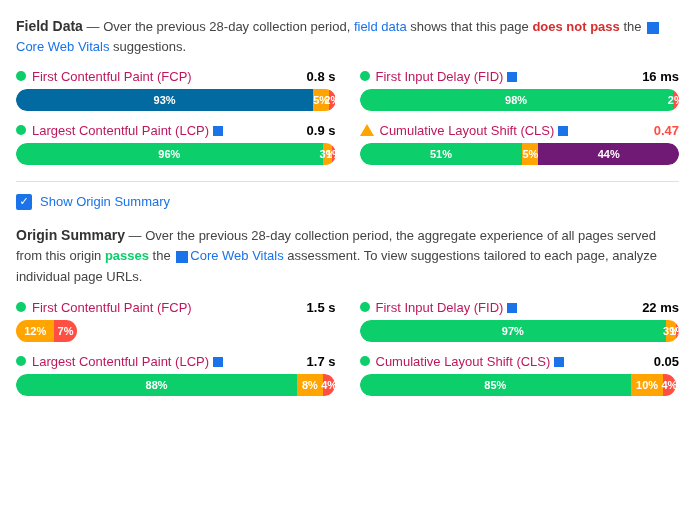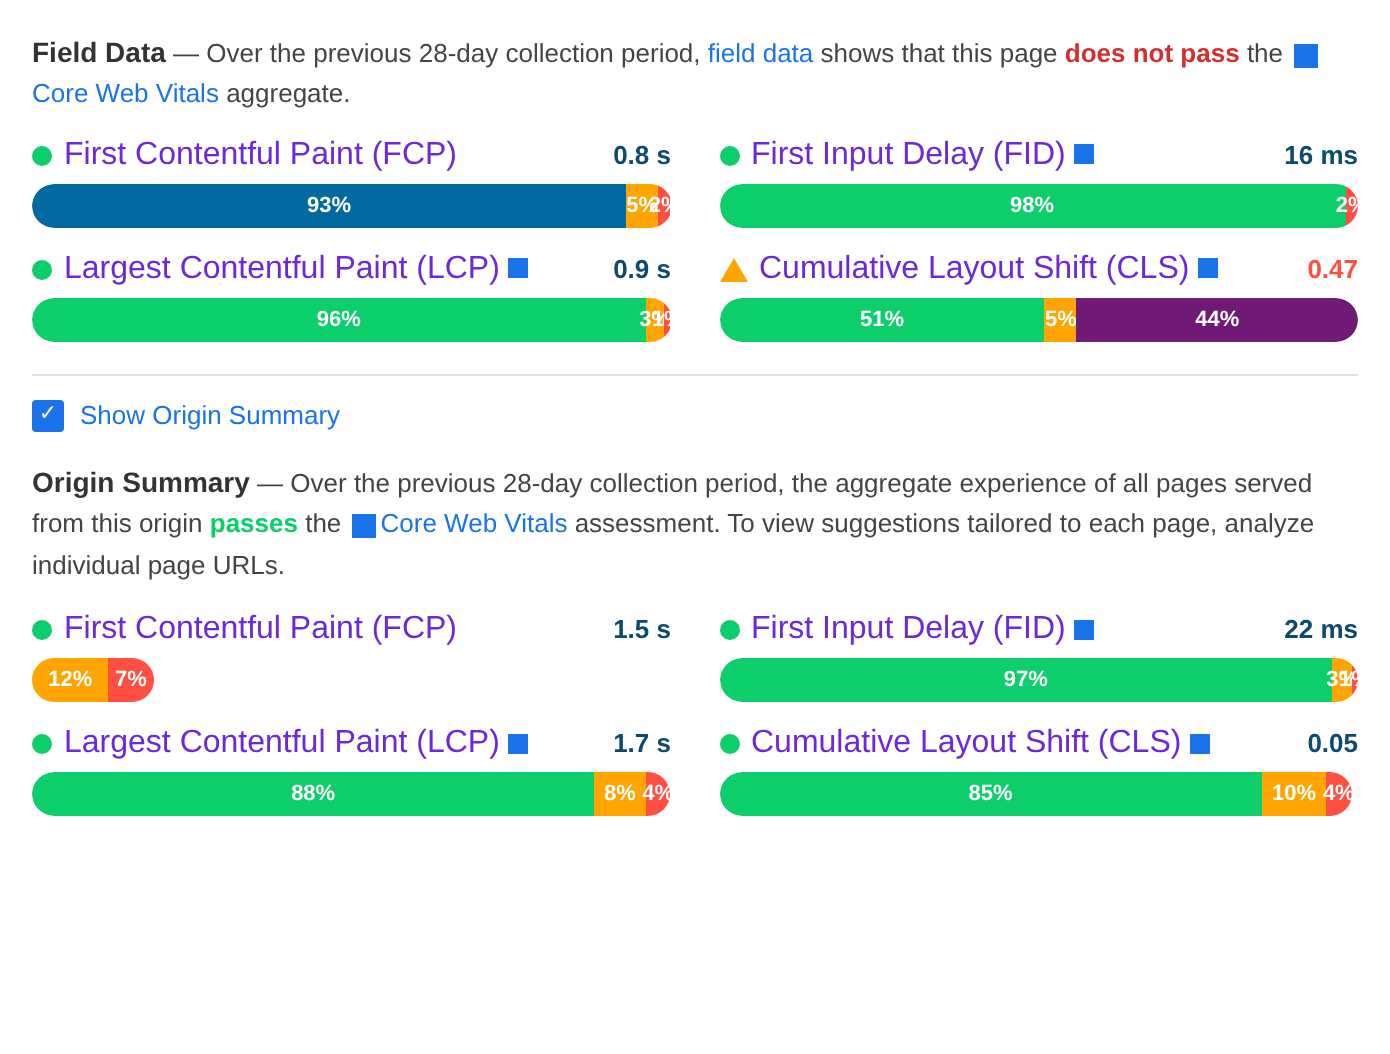--- a/index.html
+++ b/index.html
@@ -60,33 +60,33 @@
       flex-shrink: 0;
     }
     .dot-orange {
       width: 0; height: 0;
       border-left: 7px solid transparent;
       border-right: 7px solid transparent;
       border-bottom: 12px solid #ffa400;
       flex-shrink: 0;
     }
     .metric-name {
-      font-size: 16px;
-      color: #6d28d9;
+      font-size: 13px;
+      color: #be185d;
     }
     .flag-icon {
       display: inline-block;
       width: 10px; height: 10px;
       background: #1a73e8;
       vertical-align: middle;
     }
     .metric-value {
       font-size: 13px;
       font-weight: bold;
-      color: #0c4a6e;
+      color: #000000;
     }
     .metric-value.red { color: #ff4e42; }
     .bar-track {
       height: 22px;
       border-radius: 11px;
       display: flex;
       overflow: hidden;
       width: 100%;
     }
     .bar-seg {
@@ -134,21 +134,21 @@
     }
     .passes-text { color: #0cce6b; font-weight: bold; }
   </style>
 </head>
 <body>
 
 <div class="section-header">
   <span class="section-title">Field Data</span>
   <span class="section-desc">
     <span>— Over the previous 28-day collection period, </span><a class="link-blue">field data</a><span> shows that this page </span><span class="link-red">does not pass</span><span> the</span>
-    <span class="cwv-icon"></span><a class="link-blue">Core Web Vitals</a><span> aggregate.</span>
+    <span class="cwv-icon"></span><a class="link-blue">Core Web Vitals</a><span> suggestions.</span>
   </span>
 </div>
 
 <div class="metrics-grid" id="field-metrics-grid">
     <div class="metric-item">
       <div class="metric-row">
         <div class="metric-label-group">
           <div class="dot-green"></div>
           <span class="metric-name">First Contentful Paint (FCP)</span>
         </div>

